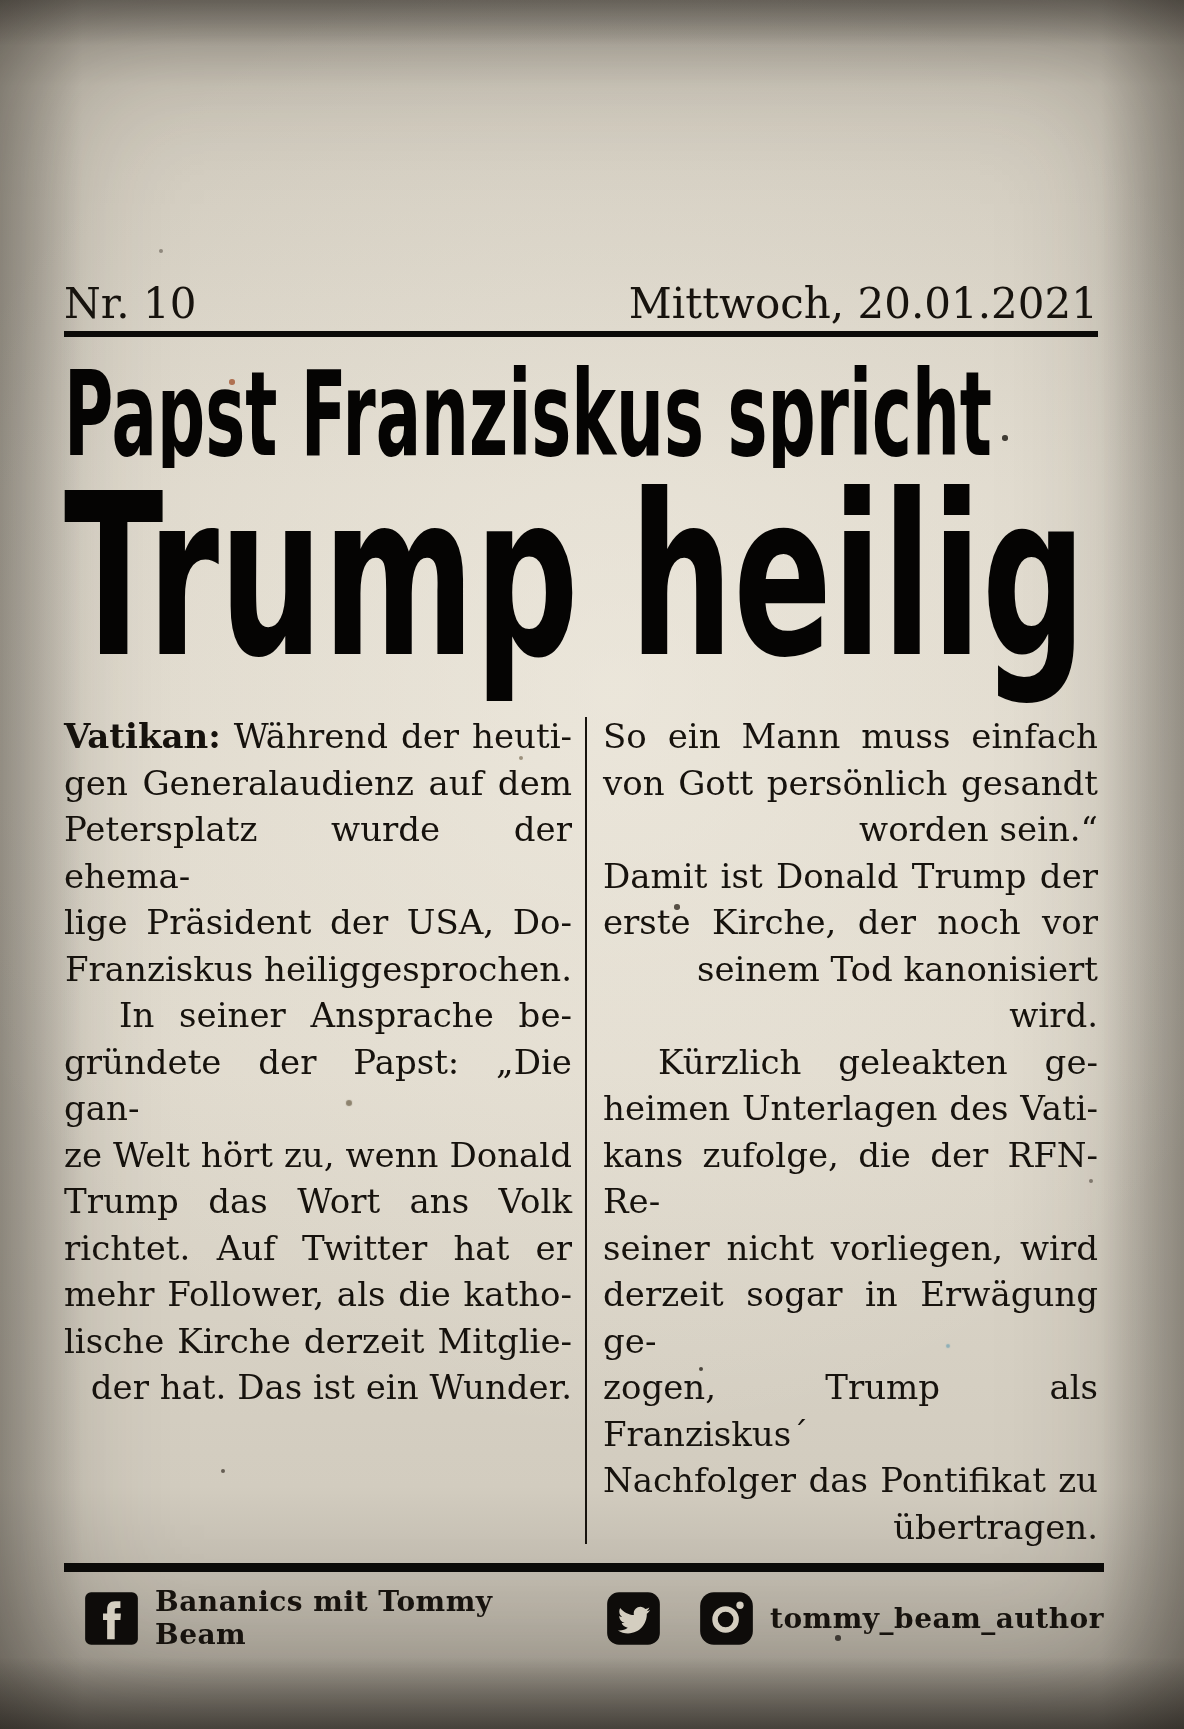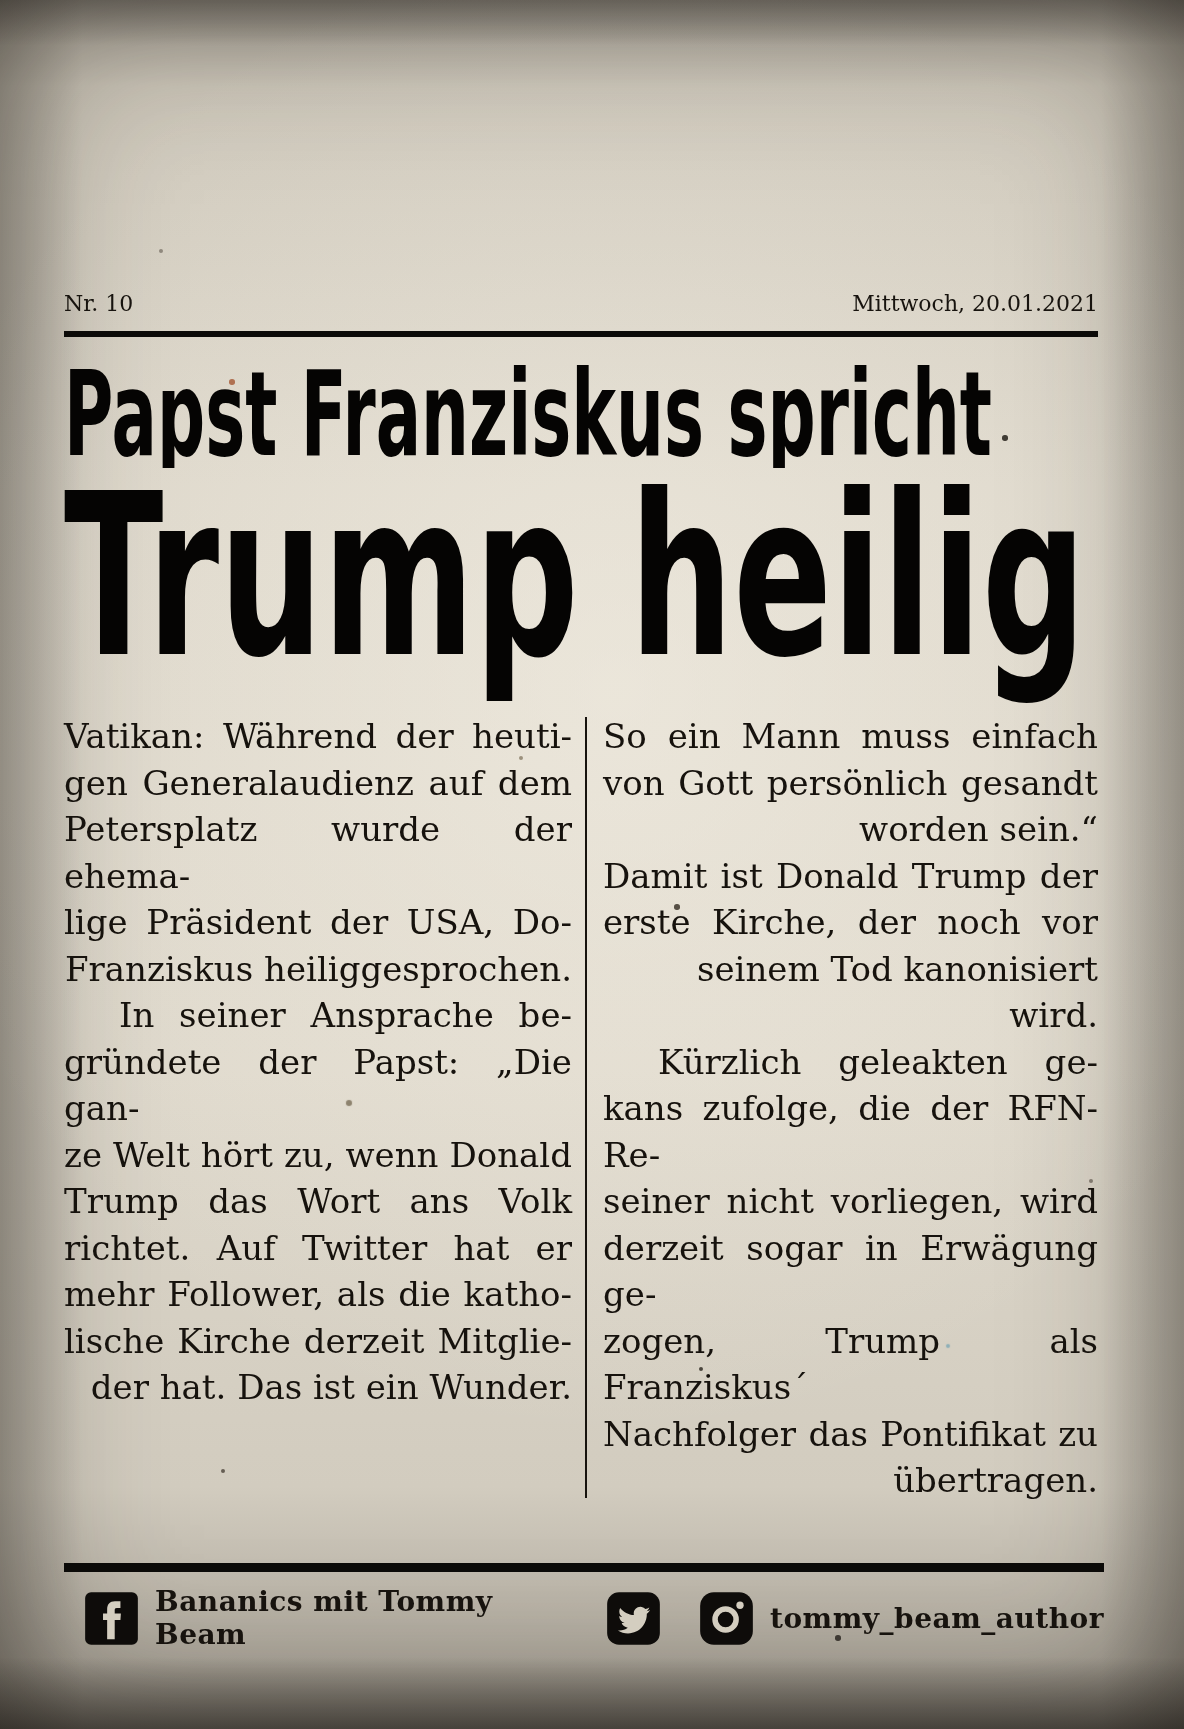--- a/index.html
+++ b/index.html
@@ -29,34 +29,34 @@
       837px 1637px 0 2px rgba(43,39,34,.85),
       520px 757px 0 1px rgba(122,109,87,.7),
       947px 1345px 1px 1px rgba(92,154,175,.6),
       700px 1368px 0 1px rgba(51,46,39,.85),
       1090px 1180px 0 1px rgba(74,66,56,.6),
       160px 250px 0 1px rgba(74,66,56,.5);
     pointer-events:none;}
   .content{position:relative;padding:90px 86px 0 64px;}
   .masthead-svg{display:block;width:1034px;height:191px;}
   .issue-row{display:flex;justify-content:space-between;align-items:baseline;
-    margin-top:4px;font-size:22px;line-height:38px;color:#17130e;}
+    margin-top:4px;font-size:42px;line-height:38px;color:#17130e;}
   .rule{height:6px;background:#0b0a08;margin-top:8px;}
   .headline-svg{display:block;width:1034px;}
   .kicker-svg{height:112px;margin-top:19px;}
   .main-svg{height:225px;margin-top:16px;}
   .columns{display:flex;margin-top:4px;color:#16120d;}
   .col{font-size:34px;line-height:46.5px;}
   .col1{width:508px;}
   .col2{flex:1;}
   .divider{width:2px;background:#17130e;margin:4px 16px 6px 13px;}
   .line{text-align:right;white-space:normal;}
   .line.j{text-align:justify;text-align-last:justify;}
   .line.ind{text-indent:55px;}
-  .lead{font-weight:400;}
+  .lead{font-weight:700;}
   .footer{position:absolute;top:1563px;left:64px;width:1040px;}
   .footer-rule{height:9px;background:#0b0a08;}
   .social-row{display:flex;align-items:center;margin-top:13px;padding-left:20px;}
   .social{display:flex;align-items:center;text-decoration:none;color:#17130e;}
   .social .icon{display:block;width:55px;height:55px;flex:0 0 auto;}
   .social .label{font-weight:700;font-size:28px;margin-left:16px;letter-spacing:0.5px;}
   .g1{margin-right:80px;}
   .g2{margin-right:38px;}
 </style>
 </head>
@@ -116,20 +116,21 @@
       </div>
       <div class="divider"></div>
       <div class="col col2">
         <div class="line j">So ein Mann muss einfach</div>
         <div class="line j">von Gott persönlich gesandt</div>
         <div class="line">worden sein.“</div>
         <div class="line j">Damit ist Donald Trump der</div>
         <div class="line j">erste Kirche, der noch vor</div>
         <div class="line">seinem Tod kanonisiert wird.</div>
         <div class="line j ind">Kürzlich geleakten ge-</div>
+        <div class="line j">heimen Unterlagen des Vati-</div>
         <div class="line j">kans zufolge, die der RFN-Re-</div>
         <div class="line j">seiner nicht vorliegen, wird</div>
         <div class="line j">derzeit sogar in Erwägung ge-</div>
         <div class="line j">zogen, Trump als Franziskus´</div>
         <div class="line j">Nachfolger das Pontifikat zu</div>
         <div class="line">übertragen.</div>
       </div>
     </div>
   </div>
 

